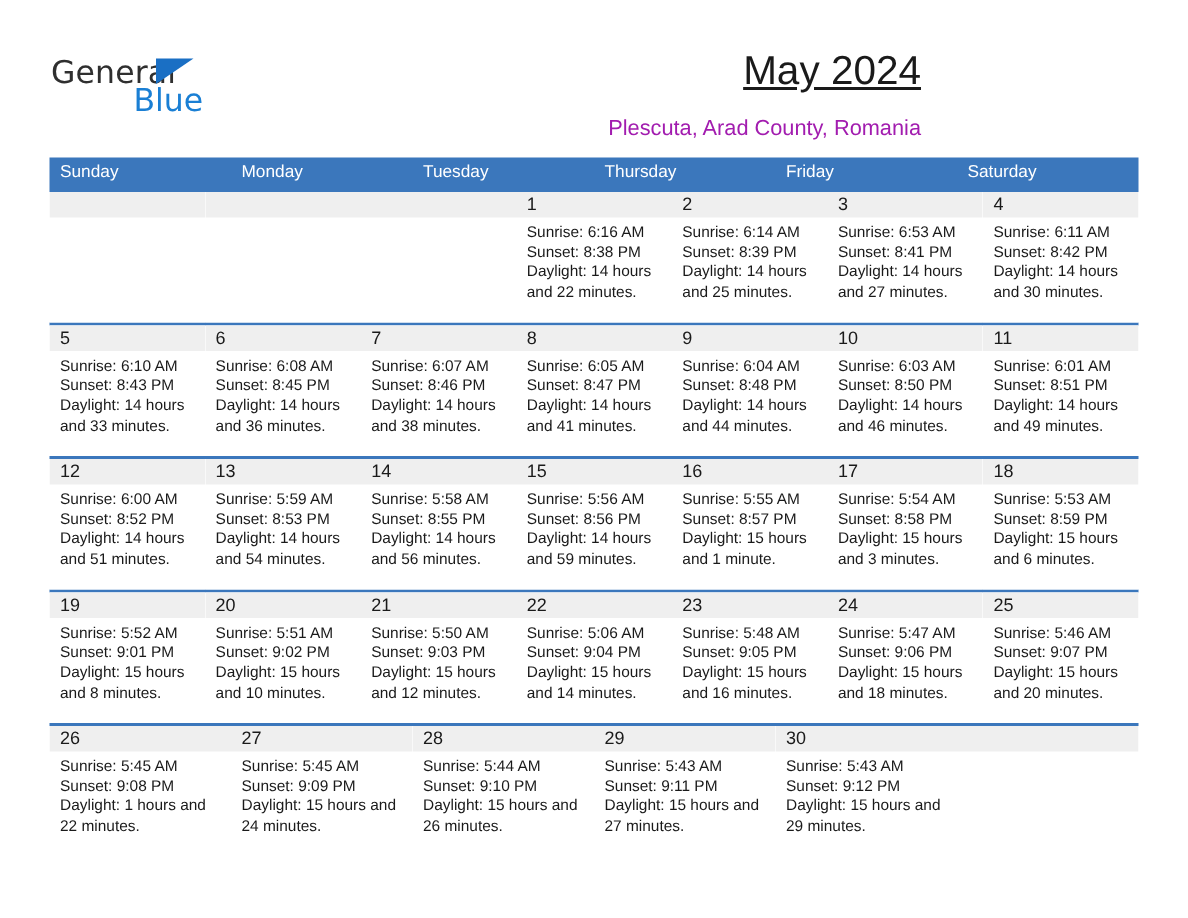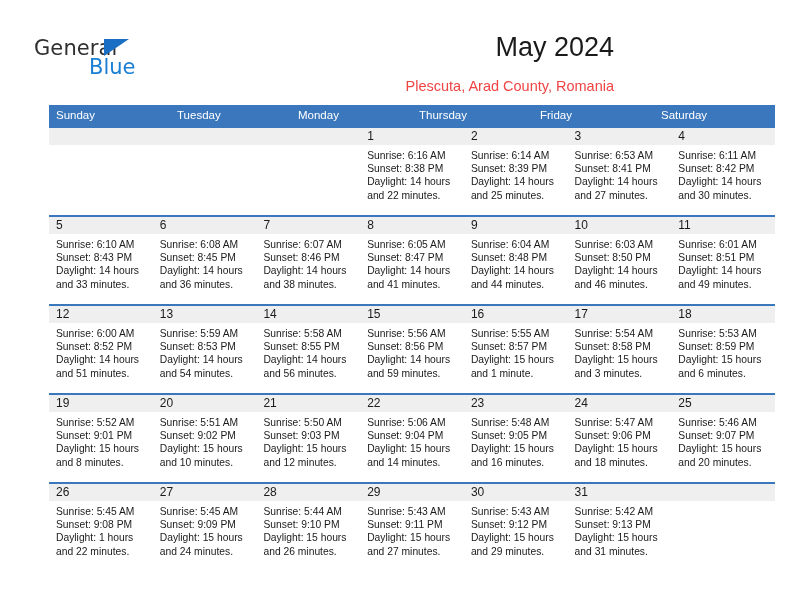--- a/index.html
+++ b/index.html
@@ -63,38 +63,38 @@
     font-family: "DejaVu Sans", sans-serif;
   }
   .title {
     position: absolute;
     right: 34px;
     top: 32px;
     font-size: 27px;
     color: #1a1a1a;
     text-align: right;
     white-space: nowrap;
+    text-decoration: underline;
   }
   .subtitle {
     position: absolute;
     right: 34px;
     top: 78px;
     font-size: 14.5px;
-    color: #ef4444;
+    color: #a21caf;
     text-align: left;
     white-space: nowrap;
   }
 
   
   .calendar {
     position: absolute;
     left: 33px;
     top: 105px;
     width: 726px;
-    margin-left: 16px;
   }
   .weekdays {
     display: flex;
     background: #3b77bc;
     height: 21px;
   }
   .weekday {
     flex: 1 1 0;
     color: #ffffff;
     font-size: 11.5px;
@@ -161,22 +161,22 @@
     </div>
 
     <div class="title">May 2024</div>
     <div class="subtitle">Plescuta, Arad County, Romania</div>
   </div>
 
   <div class="calendar">
 
     <div class="weekdays">
       <div class="weekday">Sunday</div>
+      <div class="weekday">Monday</div>
       <div class="weekday">Tuesday</div>
-      <div class="weekday">Monday</div>
       <div class="weekday">Thursday</div>
       <div class="weekday">Friday</div>
       <div class="weekday">Saturday</div>
     </div>
 
     <div class="week">
       <div class="day empty">
         <div class="daynum-band">
             <span class="daynum"></span>
           </div>
@@ -511,30 +511,20 @@
       <div class="day">
         <div class="daynum-band">
             <span class="daynum">30</span>
           </div>
         <div class="info">
           <div>Sunrise: 5:43 AM</div>
           <div>Sunset: 9:12 PM</div>
           <div class="daylight">Daylight: 15 hours and 29 minutes.</div>
         </div>
       </div>
-      <div class="day">
-        <div class="daynum-band">
-            <span class="daynum">31</span>
-          </div>
-        <div class="info">
-          <div>Sunrise: 5:42 AM</div>
-          <div>Sunset: 9:13 PM</div>
-          <div class="daylight">Daylight: 15 hours and 31 minutes.</div>
-        </div>
-      </div>
       <div class="day empty">
         <div class="daynum-band">
             <span class="daynum"></span>
           </div>
         <div class="info">
           <div></div>
           <div></div>
           <div class="daylight"></div>
         </div>
       </div>

